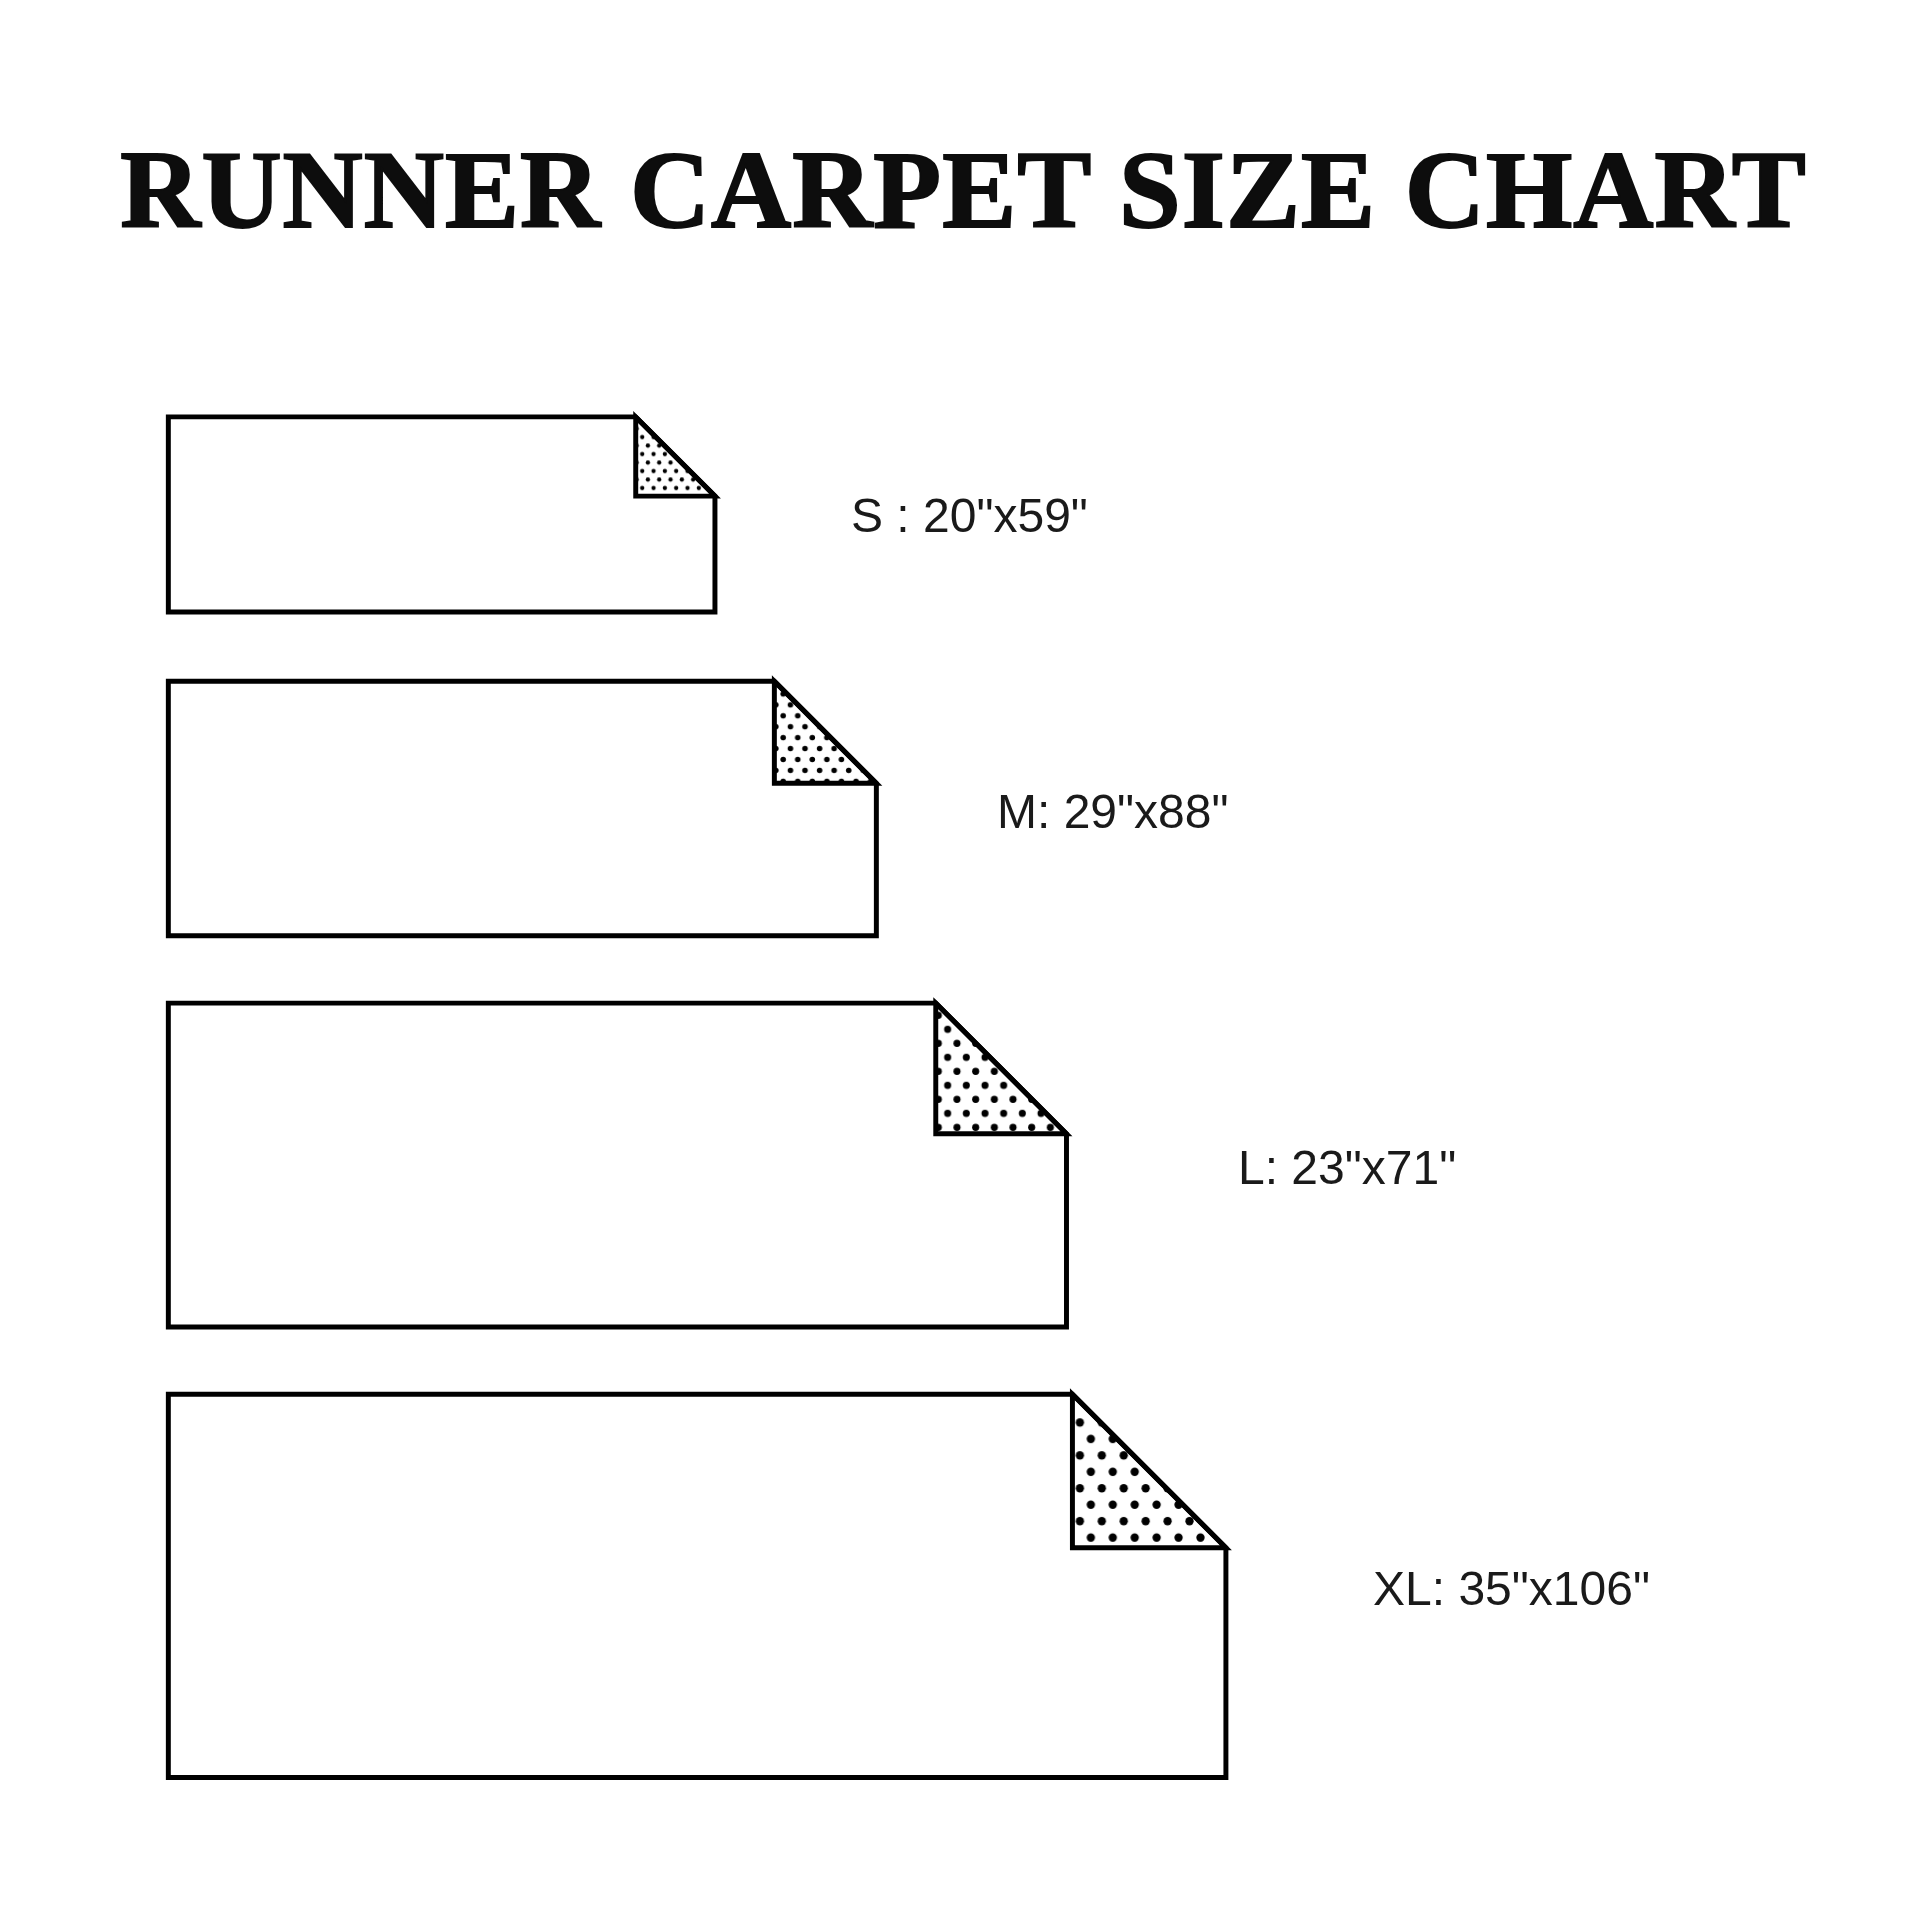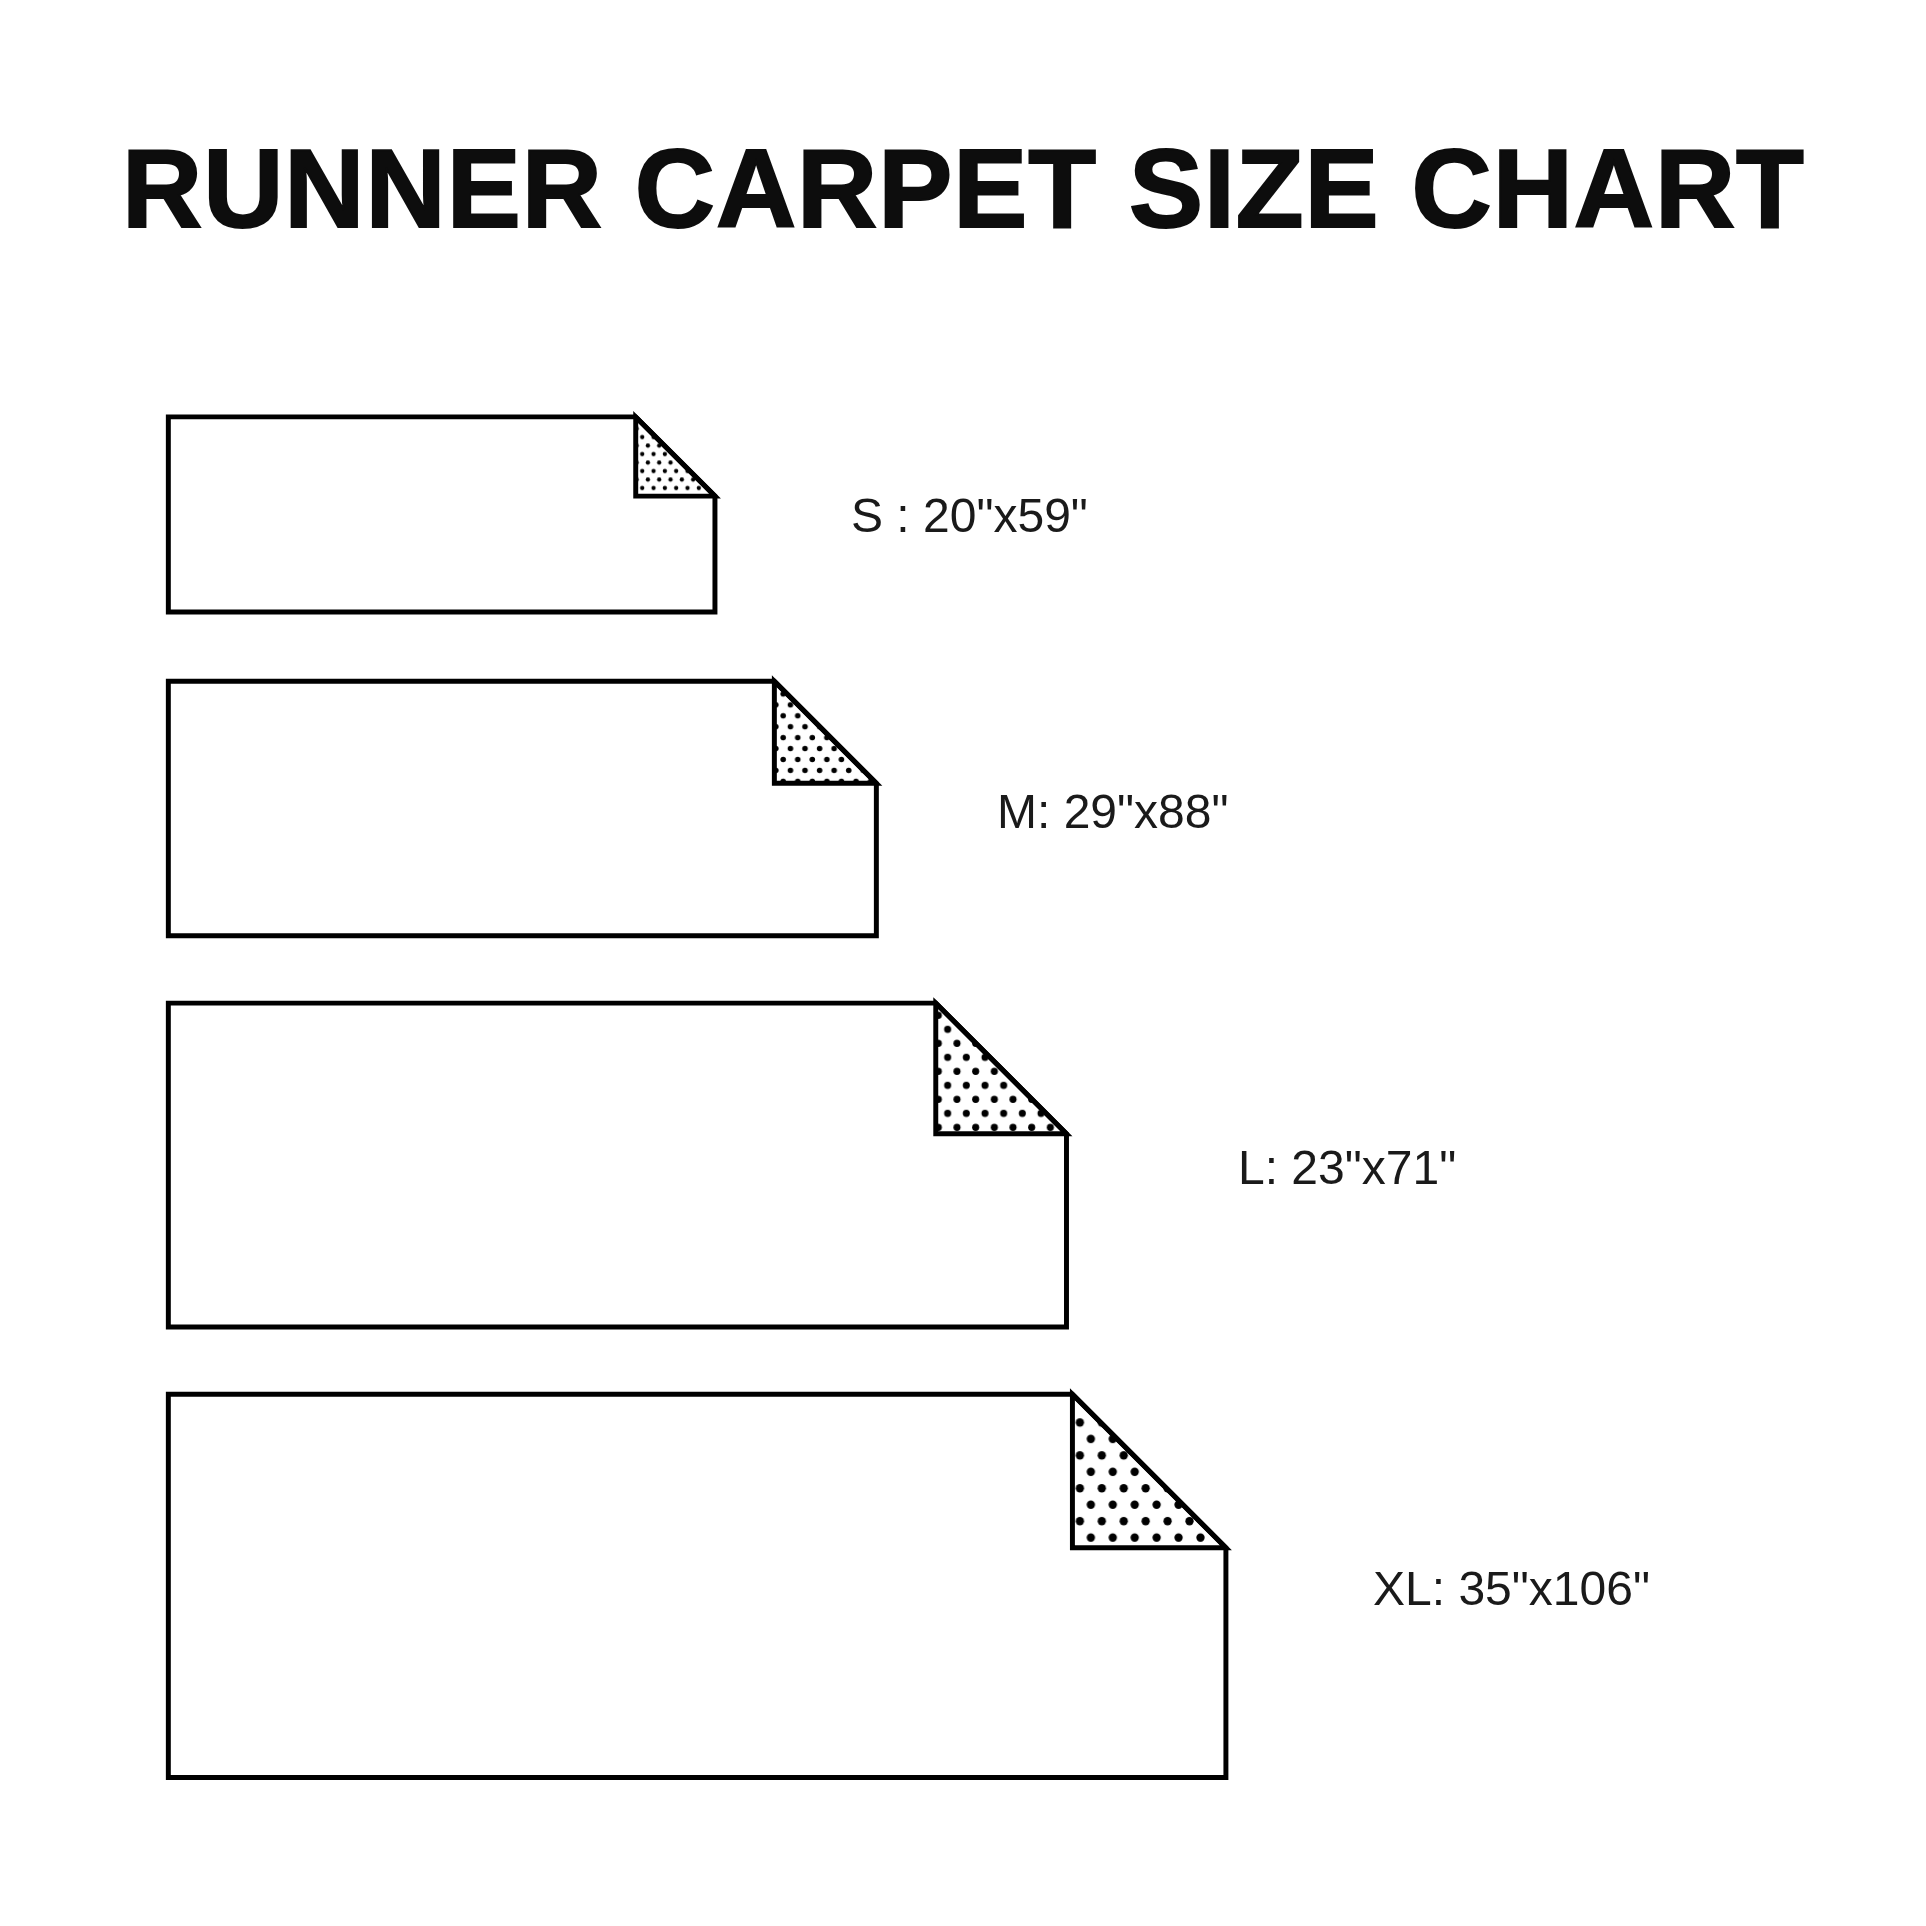--- a/index.html
+++ b/index.html
@@ -15,21 +15,21 @@
     overflow: hidden;
     font-family: "Liberation Sans", sans-serif;
   }
   .title {
     position: absolute;
     top: 134px;
     left: 0;
     width: 100%;
     margin: 0;
     text-align: center;
-    font-family: Liberation Sans, sans-serif;
+    font-family: Liberation Serif, serif;
     font-weight: 900;
     font-size: 111px;
     line-height: 111px;
     letter-spacing: 1px;
     color: #0d0d0d;
     -webkit-text-stroke: 2px #0d0d0d;
     white-space: nowrap;
   }
   .diagram-svg {
     position: absolute;

